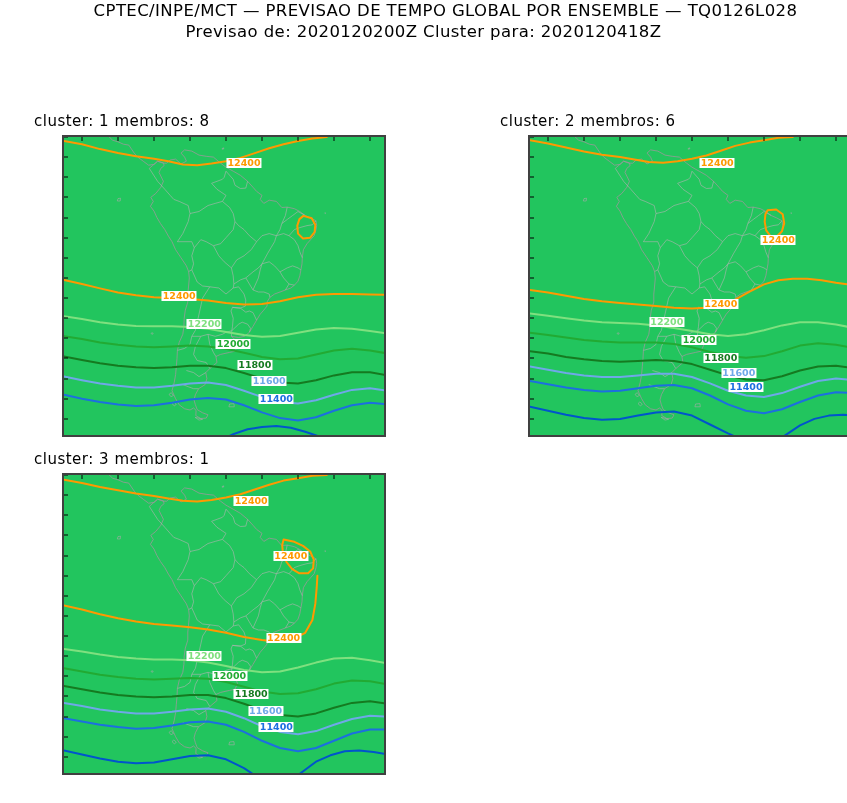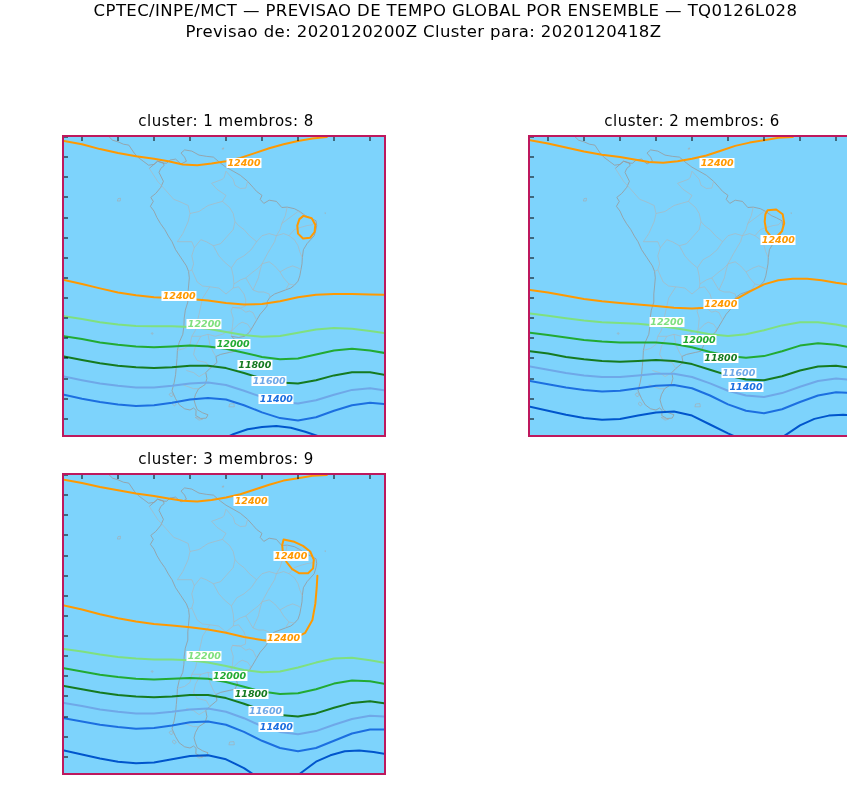--- a/index.html
+++ b/index.html
@@ -9,25 +9,25 @@
     overflow:hidden;position:relative;
   }
   .title-block{
     position:absolute;left:0;top:0;width:847px;text-align:center;
     color:#000;
   }
   .title-line{font-size:16.5px;letter-spacing:0.4px;line-height:21px;white-space:nowrap;}
   .title-line.l1{font-size:16.5px;margin-left:44px;}
   .panel{position:absolute;}
   .panel-title{
-    position:absolute;top:0;left:16px;width:100%;text-align:center;
+    position:absolute;top:0;left:4px;width:100%;
     font-size:15px;color:#000;letter-spacing:0.5px;white-space:nowrap;
   }
   .plot-frame{
-    position:absolute;border:2px solid #be185d;background:#7dd3fc;box-sizing:border-box;font-style:italic;
+    position:absolute;border:2px solid #404040;background:#22c55e;box-sizing:border-box;
   }
   .ytick{
     position:absolute;right:100%;transform:translateY(-50%);
     font-size:8.5px;font-weight:bold;color:#000;
     padding-right:5px;white-space:nowrap;
   }
   .ytickmark{position:absolute;left:0;width:4px;height:1px;background:#000;transform:translateY(-50%);}
   .xtick{
     position:absolute;top:100%;transform:translateX(-50%);
     font-size:8.5px;font-weight:bold;color:#000;
@@ -277,21 +277,21 @@
       <div class="clabel" style="left: 190.8px; top: 167.107px; color: rgb(255, 153, 0);">12400</div>
       <div class="clabel" style="left: 136.8px; top: 185.227px; color: rgb(127, 224, 127);">12200</div>
       <div class="clabel" style="left: 169.2px; top: 203.347px; color: rgb(34, 170, 51);">12000</div>
       <div class="clabel" style="left: 190.8px; top: 221.467px; color: rgb(21, 122, 32);">11800</div>
       <div class="clabel" style="left: 208.8px; top: 235.56px; color: rgb(111, 168, 232);">11600</div>
       <div class="clabel" style="left: 216px; top: 249.653px; color: rgb(28, 111, 224);">11400</div>
     </div>
 </div>
 
 <div class="panel" id="panel-2" style="left:30px;top:450px;width:360px;height:345px;">
-  <div class="panel-title">cluster:  3   membros:  9</div>
+  <div class="panel-title">cluster:  3   membros:  1</div>
   <div class="plot-frame" style="left: 32px; top: 23px; width: 324px; height: 302px; overflow: hidden;">
       <svg class="mapsvg" width="324" height="302" viewBox="0 0 324 302">
         <g fill="none" stroke="#aaaaaa" stroke-width="0.7">
           <path d="M85.3 31.4 L93.6 24.2 L99.4 25.8 L100.1 28.6 L96.8 31.4 L95.0 35.4 L99.4 44.3 L96.8 50.3 L91.8 56.4 L86.8 60.4 L89.3 64.4 L86.4 69.3 L90.0 74.1 L92.9 80.5 L96.5 86.6 L100.8 92.6 L104.4 99.1 L108.0 104.7 L111.6 112.7 L117.0 120.8 L122.4 128.9 L124.6 134.5 L125.3 140.9 L124.6 149.0 L123.8 157.0 L123.8 165.1 L121.3 173.1 L120.2 181.2 L119.9 189.3 L118.8 197.3 L115.2 205.4 L113.4 213.4 L113.0 221.5 L112.3 229.5 L111.6 237.6 L110.2 245.6 L108.0 253.7 L111.6 261.7 L115.2 267.8 L120.6 271.8 L126.0 273.0 L129.6 271.0 L132.1 273.4 L131.8 278.6 L136.8 281.5 L142.2 281.1 L144.0 277.8 L138.6 275.8 L133.2 272.6 L131.4 267.8 L130.0 262.9 L131.4 257.7 L134.6 251.7 L141.1 247.6 L142.9 241.6 L141.8 235.6 L145.8 231.5 L153.0 225.5 L151.9 219.5 L156.6 217.4 L165.6 215.4 L171.0 214.2 L173.5 208.6 L171.7 203.3 L167.4 199.3 L174.6 200.5 L180.7 199.3 L185.4 195.3 L189.0 189.3 L192.6 183.2 L196.2 177.2 L199.8 173.1 L203.0 169.1 L203.4 164.3 L205.9 160.3 L210.6 157.0 L216.0 155.0 L221.4 153.0 L226.8 151.0 L230.4 148.2 L234.0 144.2 L235.8 138.9 L236.9 132.9 L238.0 126.8 L238.3 120.8 L239.4 112.7 L243.0 106.7 L246.6 102.7 L250.2 98.7 L252.0 92.6 L252.7 88.6 L252.0 83.8 L246.6 80.9 L241.2 78.5 L235.8 74.5 L230.4 71.7 L223.2 70.1 L217.8 70.5 L212.4 64.4 L205.2 63.2 L199.8 66.4 L196.2 62.4 L198.0 58.4 L192.6 54.4 L189.0 50.3 L183.6 44.3 L176.4 38.3 L169.2 34.2 L162.0 30.2 L156.6 26.2 L149.4 20.1 L142.2 19.3 L135.0 18.1 L127.8 14.1 L120.6 12.9 L117.0 16.1 L120.6 20.1 L122.4 24.2 L117.0 27.0 L111.6 22.1 L106.2 23.0 L102.6 26.2 L99.0 26.2 L93.6 24.2" stroke="#999999" stroke-width="0.8"></path>
           <path d="M0.0 -2.0 L7.2 -6.0 L14.4 -7.2 L21.6 -4.8 L28.8 -4.0 L34.2 -3.2 L37.8 -4.8 L43.2 -2.0 L48.6 3.2 L54.0 4.8 L59.4 7.2 L64.8 8.1 L70.2 16.1 L73.8 20.1 L79.2 24.2 L84.6 28.2 L90.0 27.4 L93.6 24.2" stroke="#999999" stroke-width="0.8"></path>
           <path d="M0.0 -18.1 L7.2 -16.1 L14.4 -12.1 L21.6 -8.1 L27.0 -6.0" stroke="#999999" stroke-width="0.8"></path>
           <path d="M0.0 -26.2 L10.8 -18.1 L19.8 -15.3 L28.8 -12.9 L36.0 -14.5 L39.6 -12.9 L45.0 -14.1 L50.4 -14.9 L57.6 -16.1 L63.0 -18.1 L65.5 -24.2 L61.2 -26.2 L54.0 -25.0 L48.6 -22.1 L45.0 -19.3" stroke="#999999" stroke-width="0.8"></path>
           <path d="M85.3 31.4 L93.6 44.3 L100.8 52.3 L106.2 58.4 L109.8 62.4 L115.2 64.4 L124.2 68.5 L126.0 76.5" stroke="#b4b4b4" stroke-width="0.6"></path>
           <path d="M126.0 76.5 L124.2 84.6 L118.8 96.6 L113.4 104.7 L127.8 104.7 L130.3 110.7 L127.8 118.8 L129.6 126.8 L127.8 132.9 L124.6 134.5" stroke="#b4b4b4" stroke-width="0.6"></path>
           <path d="M126.0 76.5 L135.0 74.5 L144.0 68.5 L151.2 66.4 L158.4 64.4 L162.0 58.4 L153.0 52.3 L147.6 46.3 L153.0 44.3 L158.4 42.3 L160.2 40.3 L162.0 34.2" stroke="#b4b4b4" stroke-width="0.6"></path>

